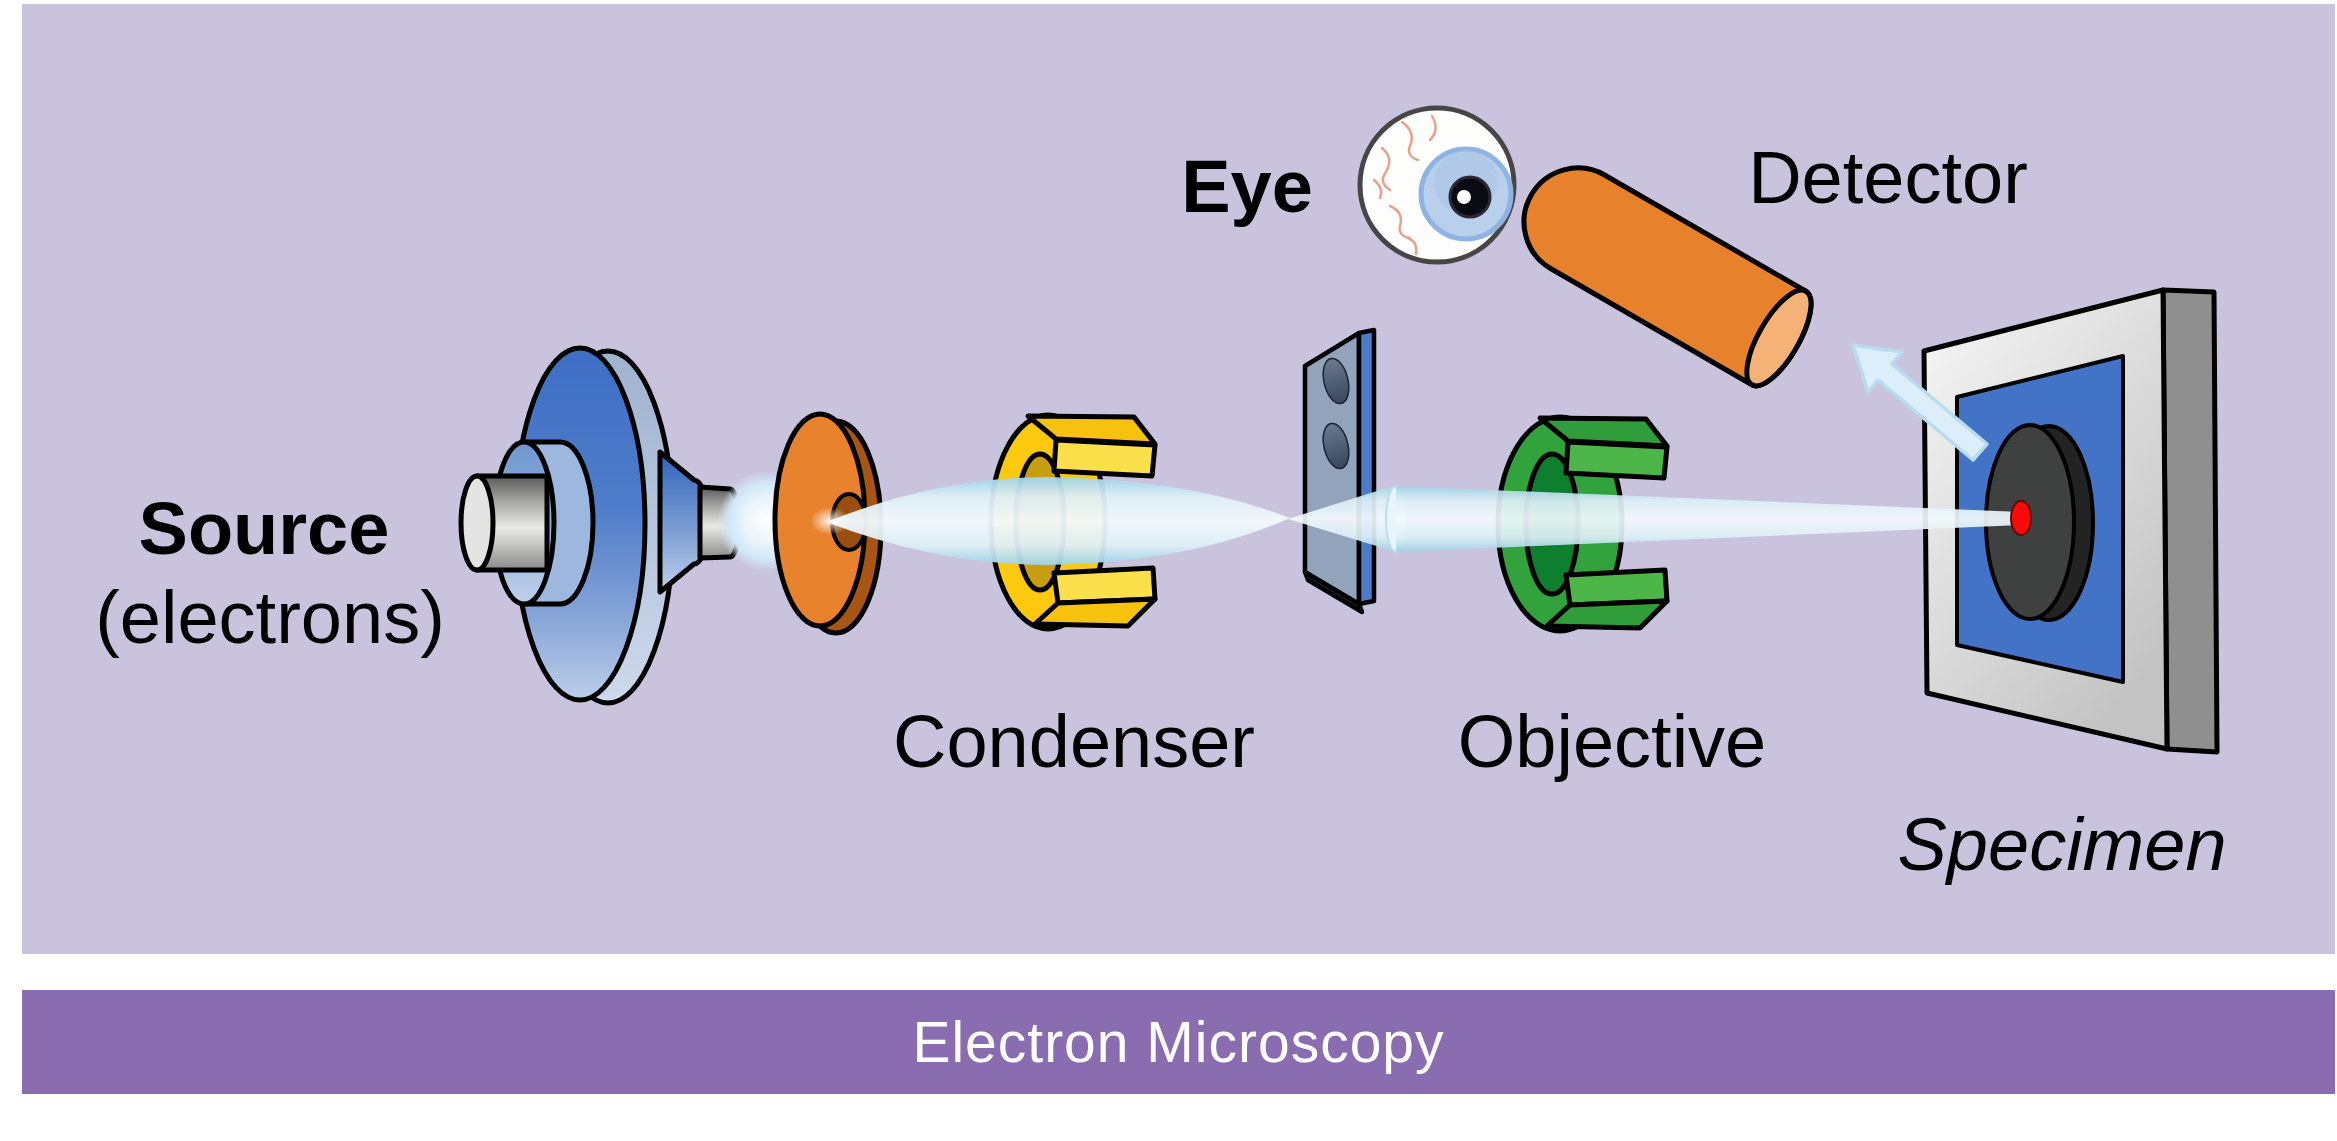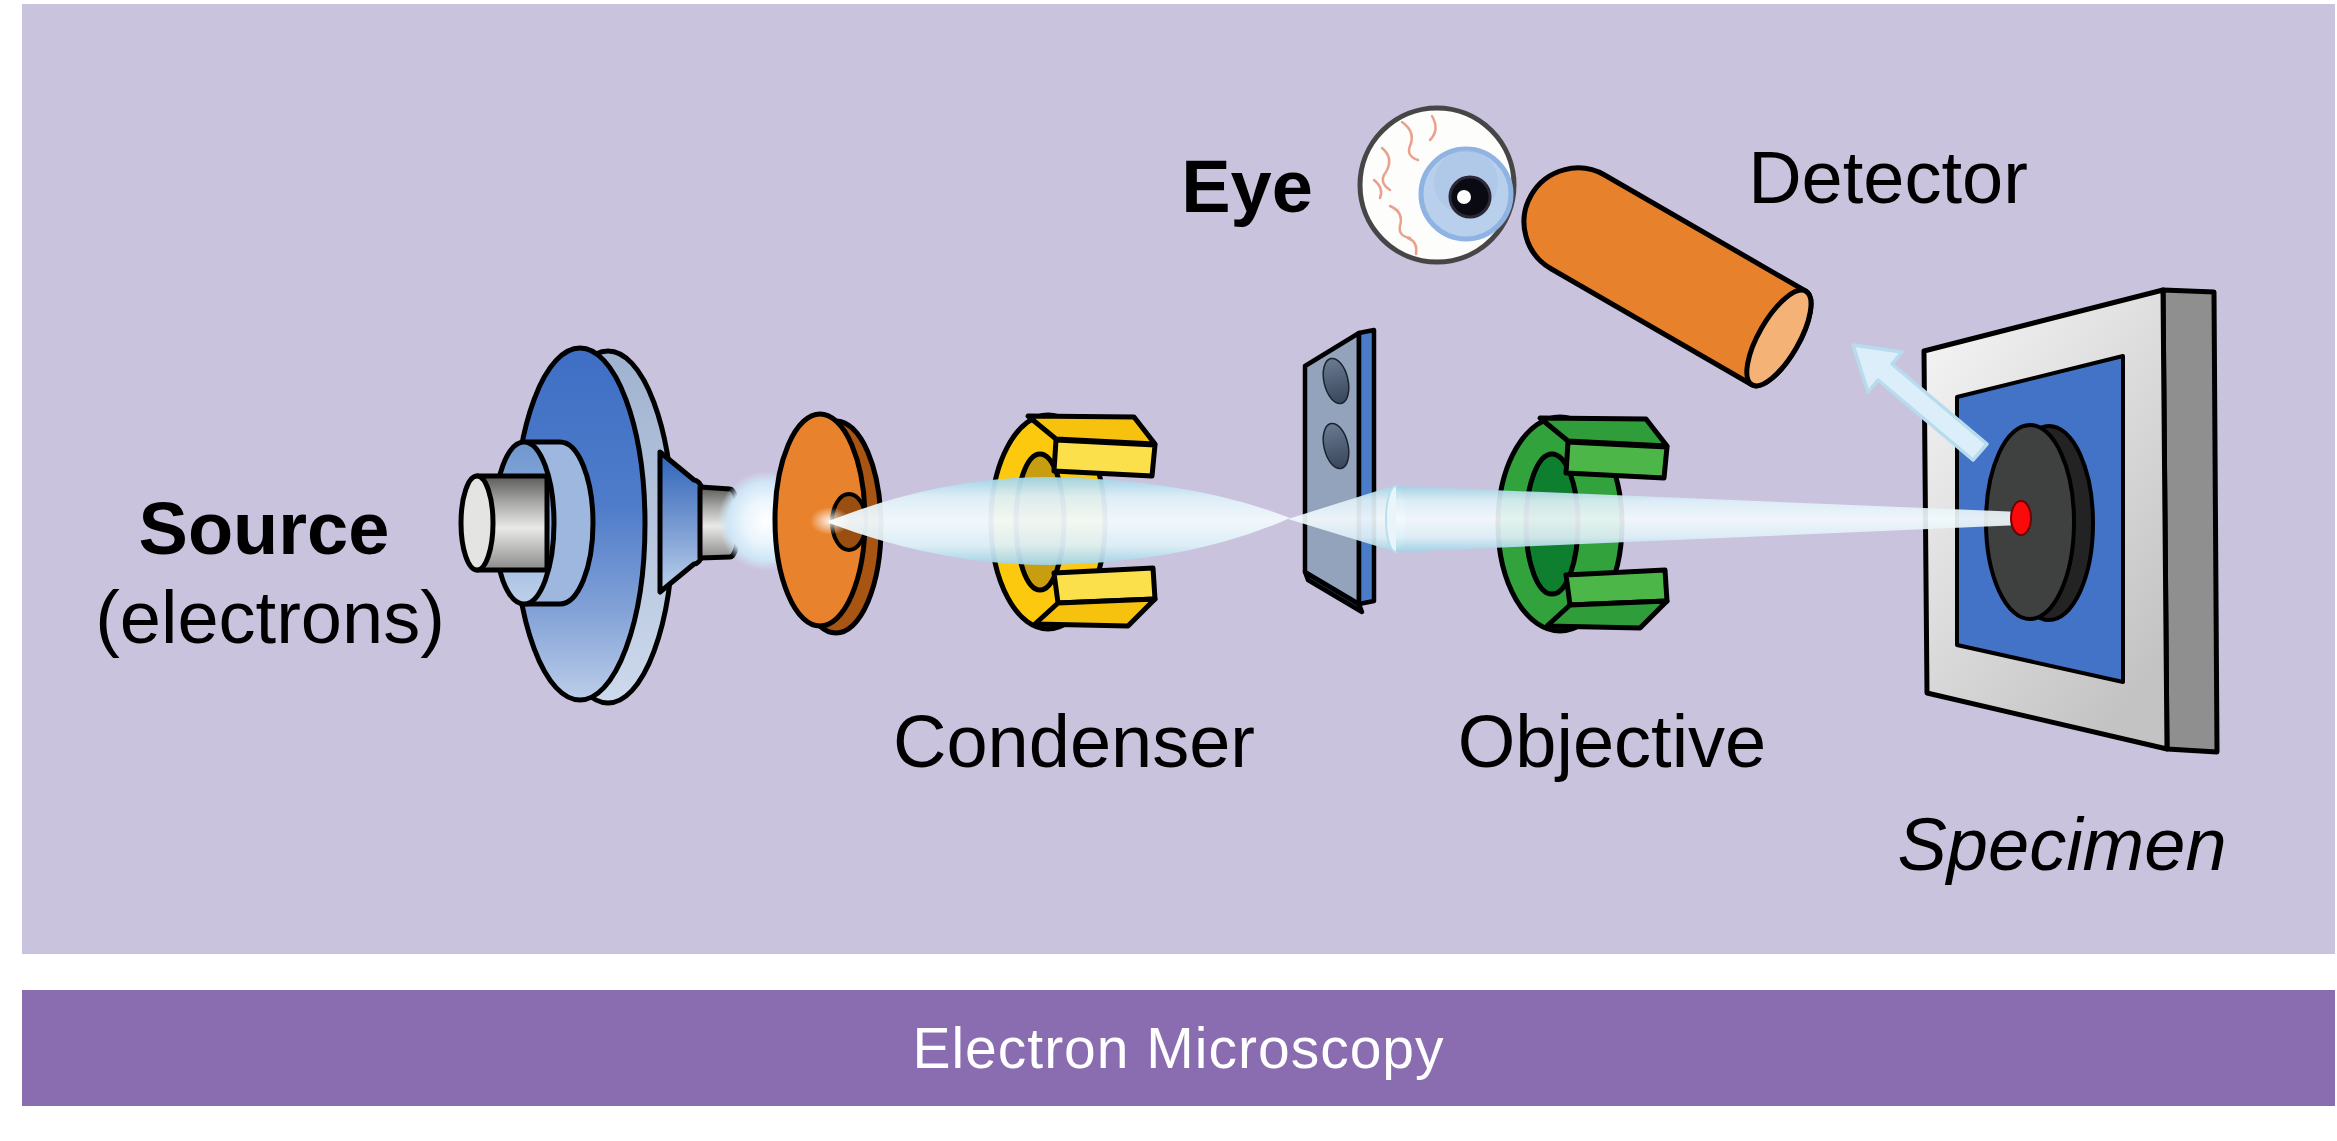--- a/index.html
+++ b/index.html
@@ -1,18 +1,18 @@
 <!DOCTYPE html>
 <html><head>
 <meta charset="utf-8">
 <style>
   html,body{margin:0;padding:0;background:#ffffff;}
   body{width:2337px;height:1141px;position:relative;font-family:"Liberation Sans",sans-serif;overflow:hidden;}
   .panel{position:absolute;left:22px;top:4px;width:2313px;height:950px;}
-  .banner{position:absolute;left:22px;top:990px;width:2313px;height:116px;display:flex;align-items:center;justify-content:center;}
+  .banner{position:absolute;left:22px;top:990px;width:2313px;height:104px;display:flex;align-items:center;justify-content:center;}
   .banner span{font-size:57px;letter-spacing:1px;}
   svg{position:absolute;left:0;top:0;}
   text{font-family:"Liberation Sans",sans-serif;}
 </style>
 </head>
 <body>
 
 <div class="panel" id="panel" style="background: rgb(202, 195, 222);"></div>
 
 <svg width="2337" height="1141" viewBox="0 0 2337 1141">

